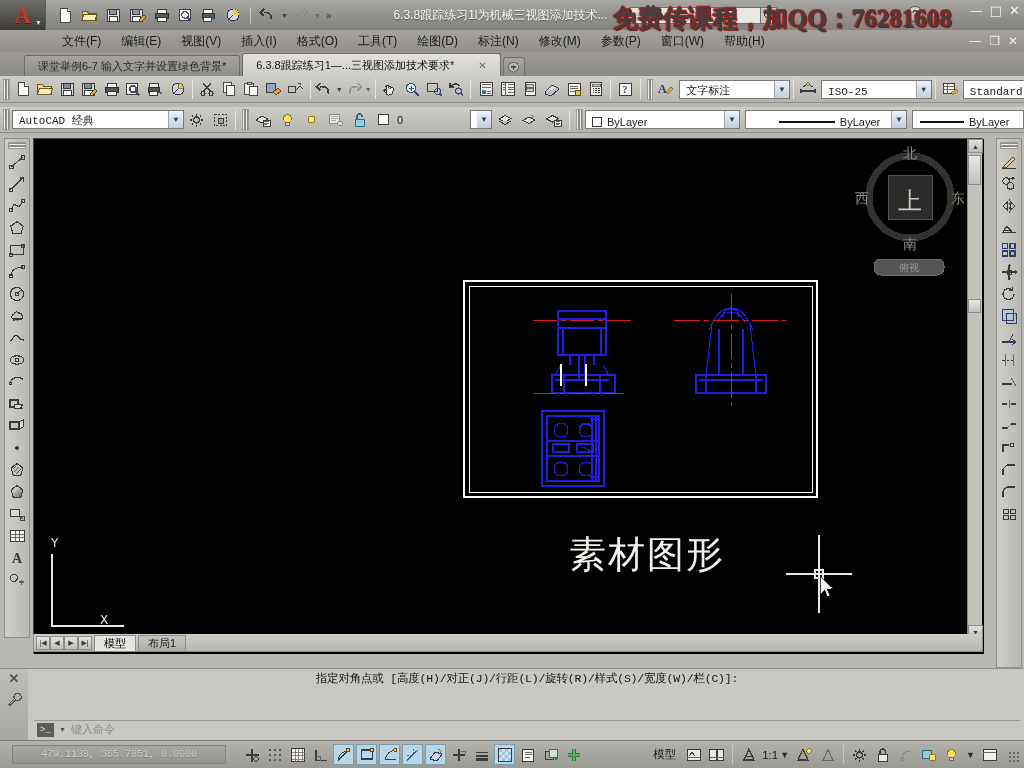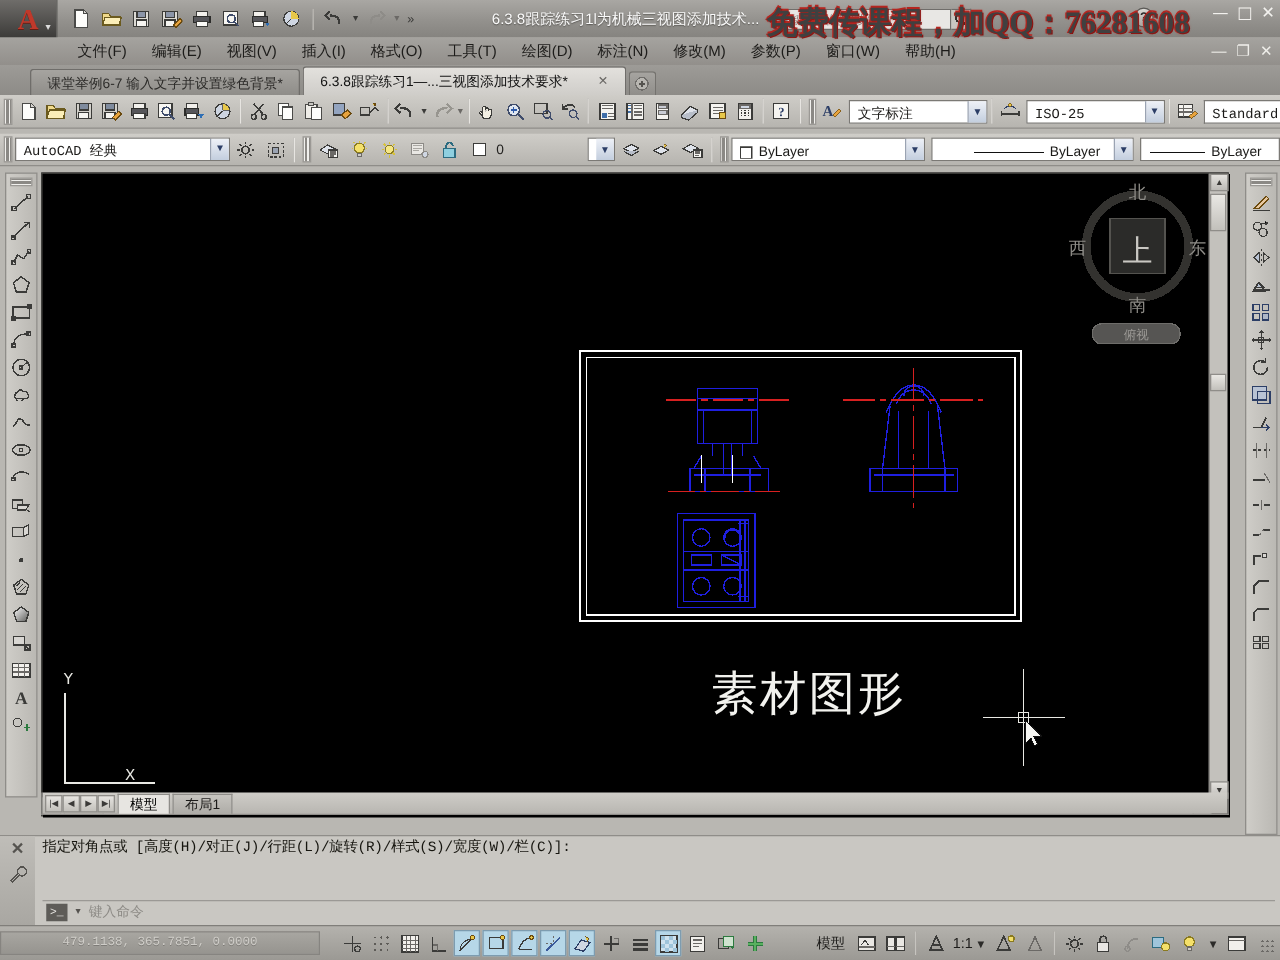--- a/index.html
+++ b/index.html
@@ -179,21 +179,21 @@
   .mltab.active { background:#e7e5e1; color:#000; }
 
   
   .cmdwin {
     position:absolute; left:0; top:668px; width:1024px; height:72px;
     background:#c9c7c2; border-top:1px solid #8f8d89;
     display:flex;
   }
   .cmdside { width:28px; background:linear-gradient(#bfbdb8,#a9a7a2);
     display:flex; flex-direction:column; align-items:center; padding-top:2px; gap:6px;}
-  .cmdlines { flex:1; padding:2px 4px 0 6px; }
+  .cmdlines { flex:1; padding:2px 4px 0 6px;text-align:center; }
   .cmdline {
     font-family:"Liberation Mono", monospace; font-size:11.5px; color:#16150f;
     line-height:15px; white-space:pre; letter-spacing:-0.2px;
   }
   .cmdinput {
     position:absolute; left:34px; bottom:2px; width:986px; height:18px;
     background:#c9c7c2; border-top:1px solid #9b9995;
     display:flex; align-items:center; gap:5px; padding-left:3px;
   }
   .cmdprompt { width:17px;height:14px; background:#5e5c58; color:#e9e7e3; font-size:9px;
@@ -202,21 +202,21 @@
   .cmdph { font-size:11px; color:#8d8b86; }
 
   
   .statusbar {
     position:absolute; left:0; top:740px; width:1024px; height:28px;
     background: linear-gradient(#b4b2ad,#9b9994);
     border-top:1px solid #807e7a;
     display:flex; align-items:center;
   }
   .coords {
-    width:256px; height:19px; margin-left:0;
+    width:214px; height:19px; margin-left:12px;
     background:linear-gradient(#a8a6a1,#96948f);
     border:1px solid #868480;
     font-family:"Liberation Mono", monospace; font-size:10px; color:#cfcdc8;
     display:flex; align-items:center; justify-content:space-around;
     text-shadow:0 1px 0 #7d7b77;
   }
   .stbtn { width:21px; height:21px; margin:0 1px; display:flex;align-items:center;justify-content:center;
      border:1px solid transparent; }
   .stbtn.on { background:#b6d7e8; border:1px solid #7d9cb0;}
   .stsep { width:1px;height:19px;background:#86847f;margin:0 4px;border-right:1px solid #c6c4bf;}

